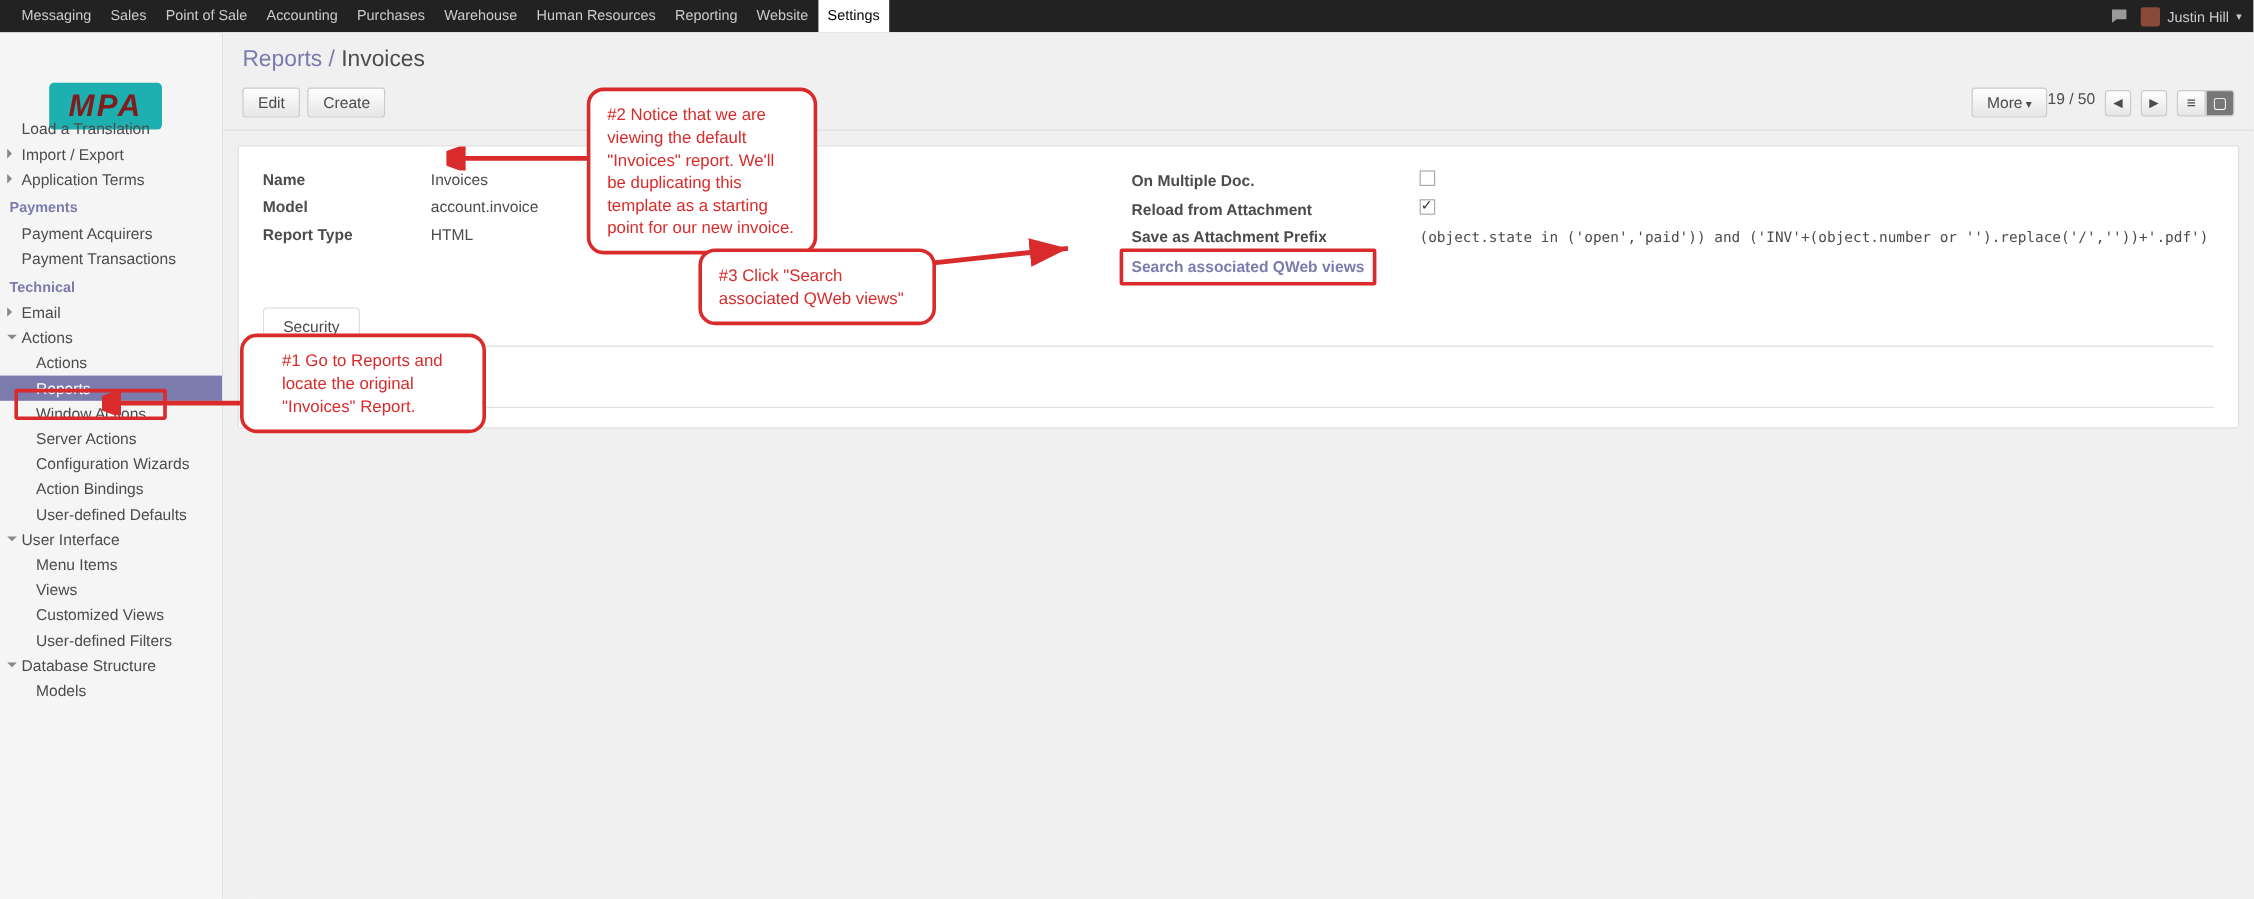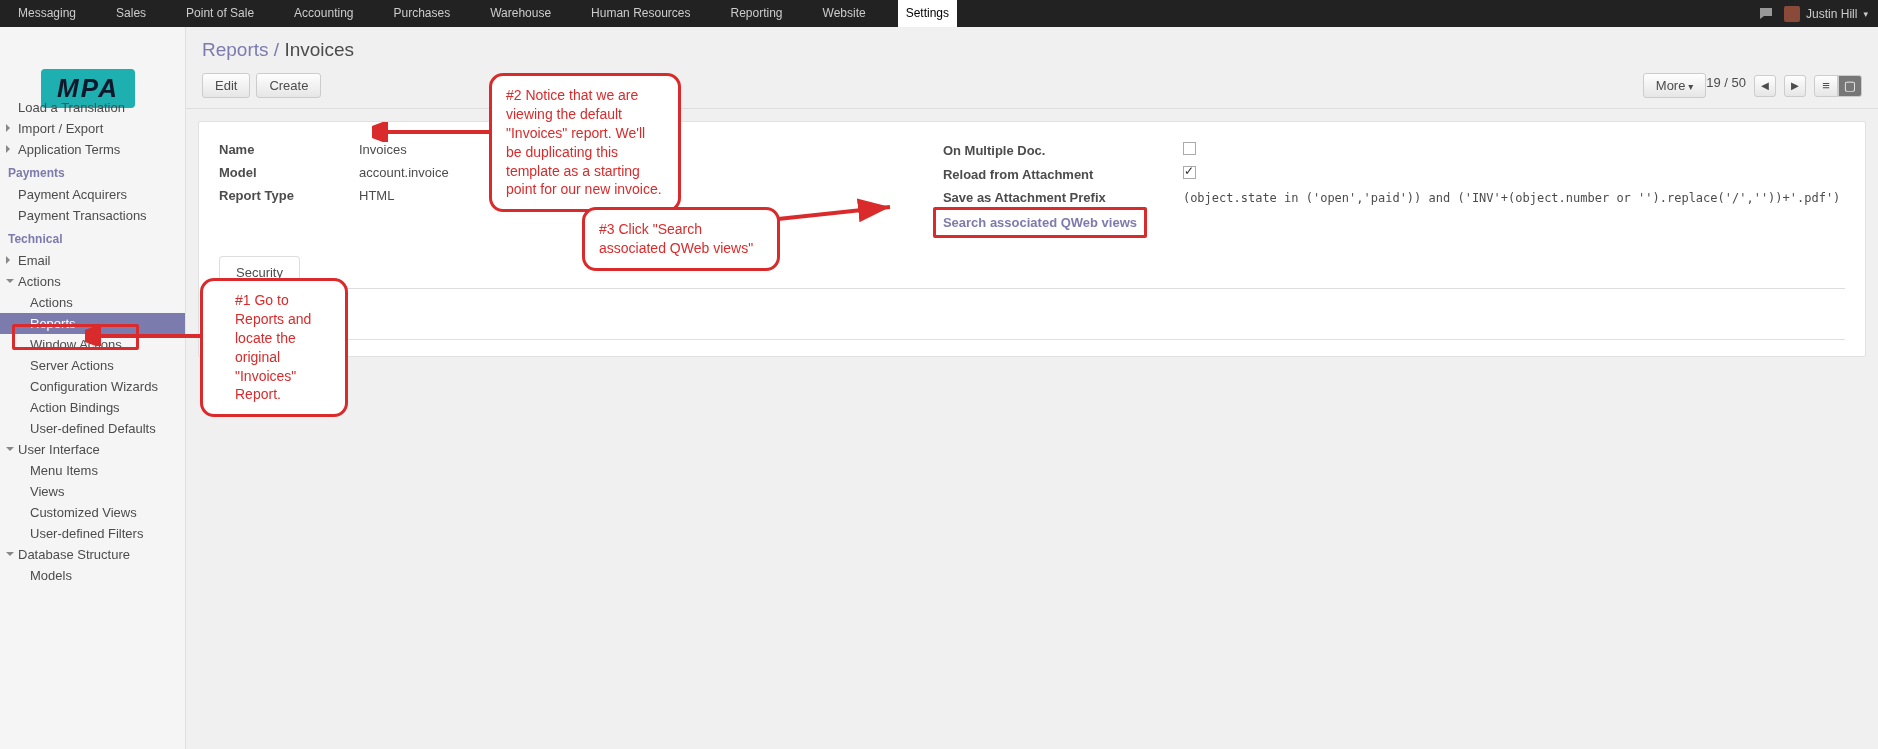--- a/index.html
+++ b/index.html
@@ -1,33 +1,33 @@
 <!DOCTYPE html>
 <html><head>
 <meta charset="utf-8">
 <style>
 * { box-sizing: border-box; margin: 0; padding: 0; }
 body { font-family: "Lucida Grande", Arial, sans-serif; font-size: 13px; color: #4c4c4c; background: #f5f5f5; }
 
 
 .topbar { background: #222; color: #ccc; height: 27px; display: flex; align-items: center; justify-content: space-between; padding: 0 10px; }
-.topbar-left { display: flex; gap: 24px; }
+.topbar-left { display: flex; }
 .topbar-item { padding: 0 8px; line-height: 27px; cursor: pointer; font-size: 12px; color: #ccc; }
 .topbar-item.active { background: #fff; color: #000; }
 .topbar-right { display: flex; align-items: center; gap: 10px; }
 .topbar-user { display: flex; align-items: center; gap: 6px; font-size: 12px; color: #ccc; cursor: pointer; }
 .avatar { width: 16px; height: 16px; background: #8a4a3a; border-radius: 2px; }
 .chat-icon { width: 16px; height: 16px; opacity: .7; cursor: pointer; }
 
 
 .app { display: flex; height: calc(100vh - 27px); }
 .sidebar { width: 186px; background: #f5f5f5; border-right: 1px solid #e0e0e0; overflow-y: auto; padding-bottom: 20px; }
 .logo-box { padding: 12px 8px 8px; }
 .logo { width: 160px; height: 50px; border-radius: 3px; display: flex; align-items: center; justify-content: center; position: relative; }
-.logo-text { background: #1eafb0; color: #0f172a; font-weight: bold; font-size: 26px; letter-spacing: 2px; padding: 4px 16px; border-radius: 4px; font-style: italic; margin-top: 48px; }
+.logo-text { background: #1eafb0; color: #7f1d1d; font-weight: bold; font-size: 26px; letter-spacing: 2px; padding: 4px 16px; border-radius: 4px; font-style: italic; margin-top: 48px; }
 
 .side-heading { color: #7c7bad; font-weight: bold; padding: 6px 8px 4px; font-size: 12px; }
 .side-item { padding: 3px 8px 3px 18px; color: #4c4c4c; cursor: pointer; font-size: 13px; position: relative; }
 .side-item.depth2 { padding-left: 30px; }
 .side-item.active { background: #7c7bad; color: #fff; }
 .side-item .caret { position: absolute; left: 6px; top: 6px; width: 0; height: 0; border-left: 4px solid #888; border-top: 4px solid transparent; border-bottom: 4px solid transparent; }
 .side-item .caret.open { border-top: 4px solid #888; border-left: 4px solid transparent; border-right: 4px solid transparent; border-bottom: none; top: 8px; }
 
 .main { flex: 1; background: #f0f0f0; display: flex; flex-direction: column; min-width: 0; }
 .breadcrumb-row { padding: 12px 16px 6px; background: #f0f0f0; }
@@ -56,21 +56,21 @@
 .field-value.code { font-family: monospace; font-size: 12px; word-break: break-all; }
 .checkbox { width: 13px; height: 13px; border: 1px solid #aaa; display: inline-block; background: #fff; position: relative; }
 .checkbox.checked::after { content: "✓"; position: absolute; top: -3px; left: 0; font-size: 12px; color: #333; }
 
 .qweb-link { color: #7c7bad; font-weight: bold; cursor: pointer; padding: 6px 0; display: inline-block; }
 
 .tabs-row { margin-top: 20px; border-bottom: 1px solid #ddd; }
 .tab { display: inline-block; padding: 8px 16px; background: #fff; border: 1px solid #ddd; border-bottom: 1px solid #fff; border-radius: 4px 4px 0 0; margin-bottom: -1px; cursor: pointer; }
 
 .annotation { position: absolute; background: #fff; border: 3px solid #d92b2b; border-radius: 14px; padding: 10px 14px; color: #d92b2b; font-size: 14px; line-height: 1.35; z-index: 50; }
-.ann-box1 { left: 200px; top: 278px; width: 148px; padding-left: 32px; }
+.ann-box1 { left: 200px; top: 278px; width: 205px; padding-left: 32px; }
 .ann-box2 { left: 489px; top: 73px; width: 192px; }
 .ann-box3 { left: 582px; top: 207px; width: 198px; }
 .ann-highlight-reports { position: absolute; left: 12px; top: 324px; width: 127px; height: 26px; border: 3px solid #d92b2b; border-radius: 2px; z-index: 40; pointer-events: none; }
 .ann-highlight-qweb { position: absolute; border: 3px solid #d92b2b; border-radius: 2px; z-index: 40; pointer-events: none; }
 
 .arrow-svg { position: absolute; z-index: 45; pointer-events: none; }
 </style>
 </head>
 <body>
 

